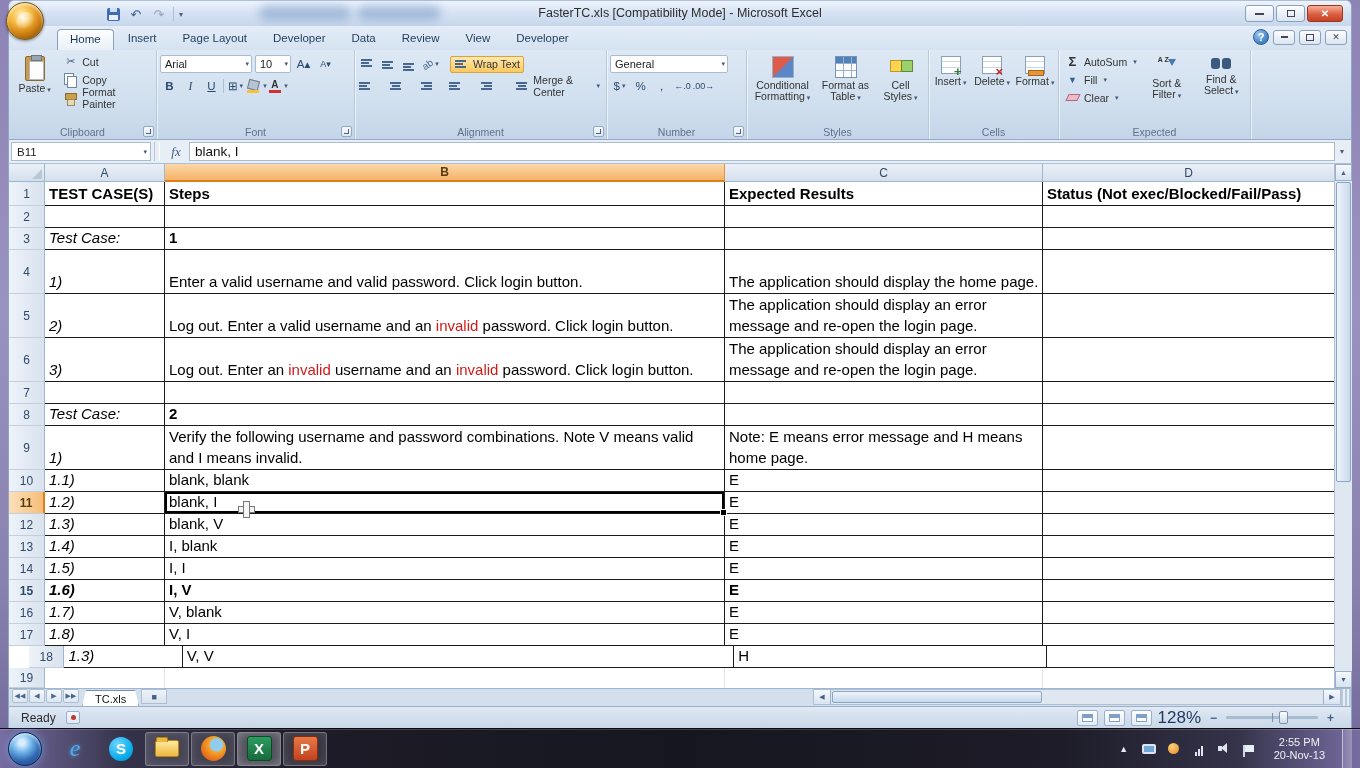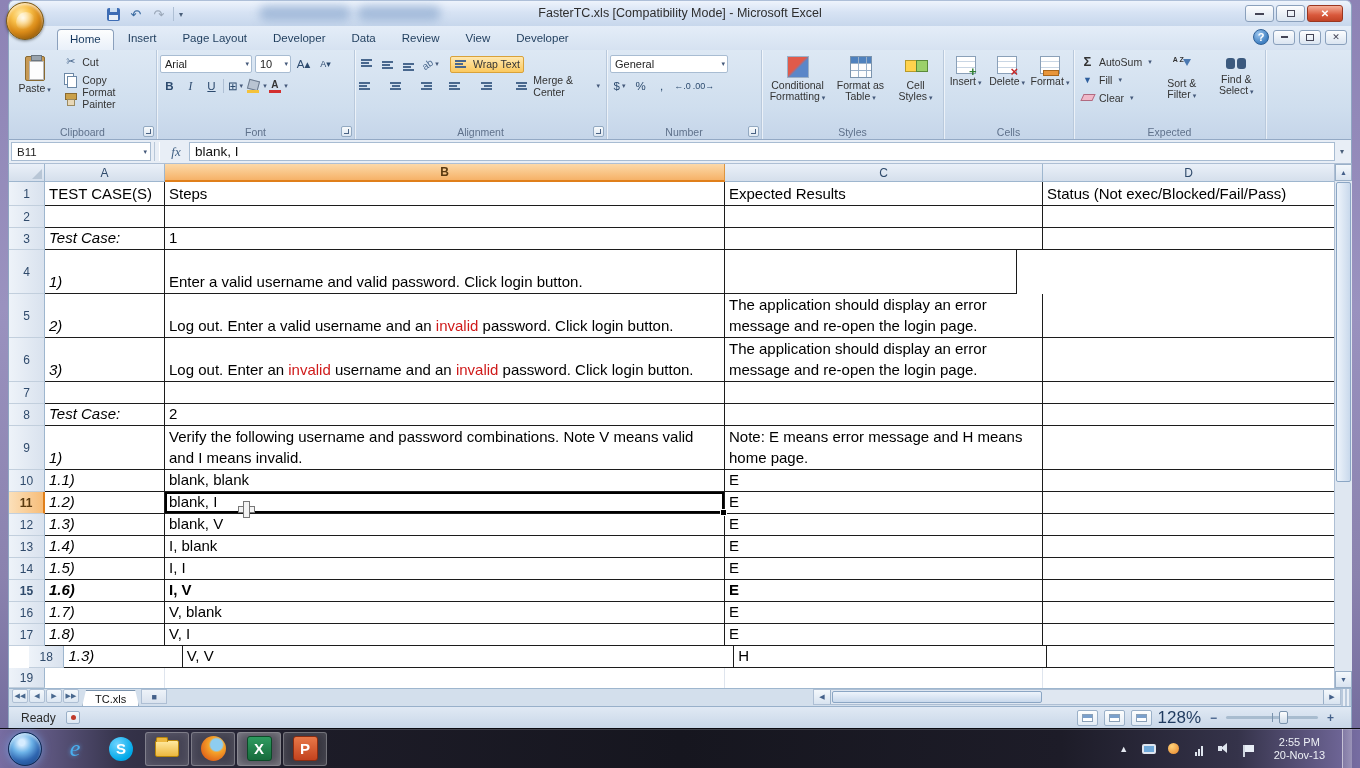--- a/index.html
+++ b/index.html
@@ -127,21 +127,21 @@
   .cA{width:120px}.cB{width:560px}.cC{width:318px}.cD{width:292px}
   .gridrows{width:1326px}
   .grow{display:flex;width:100%}
   .rh{width:36px;display:flex;align-items:center;justify-content:center;font-size:12px;color:#2f4a6b;
     background:linear-gradient(90deg,#eef3f9,#d9e2ee);border-right:1px solid #9eb6ce;border-bottom:1px solid #c2cfdd}
   .rh.act{background:linear-gradient(90deg,#fbe0ba,#f7bd79);border-right:2px solid #e07f1a;color:#5a3a10;font-weight:bold}
   .cell{position:relative;display:flex;align-items:flex-end;border-right:1px solid #1c1c1c;border-bottom:1px solid #1c1c1c;
     font-size:15px;line-height:21px;color:#000;overflow:visible}
   .cell.plain{border-right:1px solid #dfe5ee;border-bottom:none}
   .cell .tx{padding:0 3px 1px 4px;width:100%}
-  .cell.b{font-weight:normal}.cell.i{font-style:italic}
+  .cell.b{font-weight:bold}.cell.i{font-style:italic}
   .red{color:#cf1a1a}
   .cell.sel{box-shadow:inset 0 0 0 2px #000;z-index:3}
   .cell.sel::after{content:"";position:absolute;right:-3px;bottom:-3px;width:5px;height:5px;background:#000;border:1px solid #fff;z-index:4}
   .cellcursor{position:absolute;left:238px;top:501px;width:15px;height:15px;z-index:20}
   .cellcursor::before{content:"";position:absolute;left:0;top:5px;width:15px;height:5px;background:#f4f4f4;border:1px solid #777}
   .cellcursor::after{content:"";position:absolute;left:5px;top:0;width:5px;height:15px;background:#f4f4f4;border:1px solid #777}
 
   
   .vscroll{position:absolute;right:8px;top:164px;width:18px;height:524px;background:#dfe7f1;border-left:1px solid #aebfd4;display:flex;flex-direction:column}
   .varrow{height:17px;background:linear-gradient(#f4f8fc,#d8e3f0);border:1px solid #9ab0c8;display:flex;align-items:center;justify-content:center;font-size:7px;color:#44608a}
@@ -368,21 +368,21 @@
             <span class="mi bars h-cent"></span>
               <span>Merge &amp; Center</span>
               <span class="dd">▾</span>
           </div>
         </div>
       </div>
       <div class="grp-label">Alignment</div>
       <div class="launcher"></div>
     </div>
 
-    <div class="grp" style="width:155px">
+    <div class="grp" style="width:140px">
       <div class="grp-body" style="flex-direction:column;gap:4px;padding-top:2px">
         <div class="combo" style="width:118px">
             <span>General</span>
             <span class="dd">▾</span>
           </div>
         <div style="display:flex;gap:2px;align-items:center">
           <div class="btn sq">
               <span>$</span>
               <span class="dd">▾</span>
             </div>
@@ -523,20 +523,23 @@
           <div class="cell cC"></div>
           <div class="cell cD"></div>
         </div>
         <div class="grow" style="height: 44px;">
           <div class="rh">4</div>
           <div class="cell cA i">
             <div class="tx">1)</div>
           </div>
           <div class="cell cB">
             <div class="tx">Enter a valid username and valid password. Click login button.</div>
+          </div>
+          <div class="cell cC">
+            <div class="tx">The application should display the home page.</div>
           </div>
           <div class="cell cD"></div>
         </div>
         <div class="grow" style="height: 44px;">
           <div class="rh">5</div>
           <div class="cell cA i">
             <div class="tx">2)</div>
           </div>
           <div class="cell cB">
             <div class="tx"><span>Log out. Enter a valid username and an </span><span class="red">invalid</span><span> password. Click login button.</span></div>

